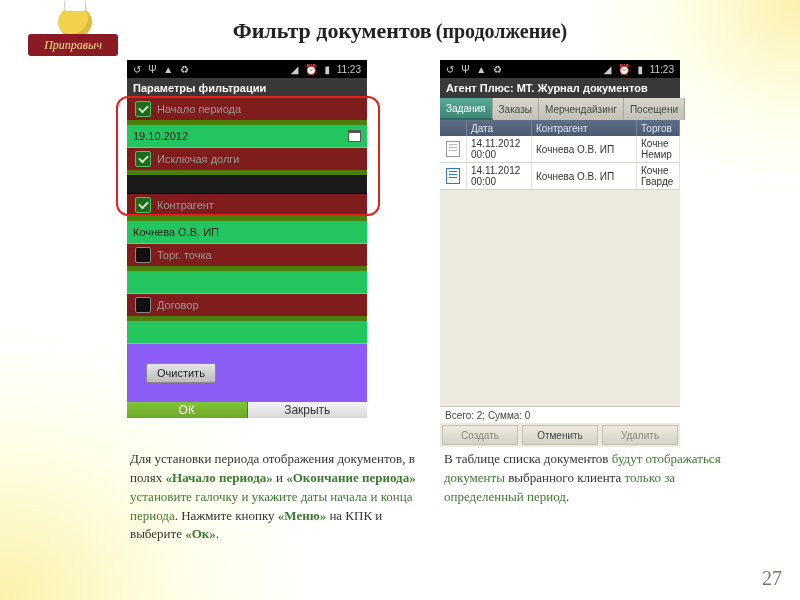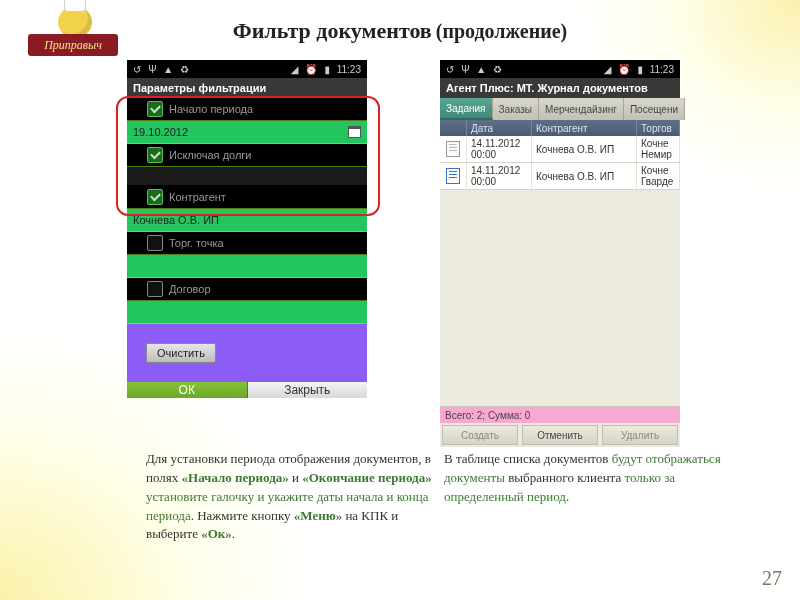--- a/index.html
+++ b/index.html
@@ -14,21 +14,21 @@
 .page-title .n{font-weight:bold;font-size:20px}
 .page-num{position:absolute;right:18px;bottom:10px;color:#7d7460;font-size:20px;z-index:2}
 .phone{position:absolute;width:240px;z-index:3;font-family:Arial,Helvetica,sans-serif}
 .phone.left{left:127px;top:60px}
 .phone.right{left:440px;top:60px}
 .statusbar{height:18px;background:#000;display:flex;align-items:center;color:#ccc;font-size:10px;padding:0 4px;justify-content:space-between}
 .sb-left span,.sb-right span{margin:0 2px}
 .titlebar{height:20px;background:#393939;color:#fff;font-size:11px;display:flex;align-items:center;padding:0 6px;font-weight:bold}
 
 .dark-body{background:#1a1a1a}
-.row-check{display:flex;align-items:center;height:22px;background:#000000;padding:0 20px;border-bottom:1px solid #4d7c0f}
+.row-check{display:flex;align-items:center;height:22px;background:#7f1d1d;padding:0 8px;border-bottom:5px solid #4d7c0f}
 .chk{width:14px;height:14px;border:1px solid #888;border-radius:2px;background:#111;margin-right:6px;display:flex;align-items:center;justify-content:center;flex:0 0 14px}
 .chk.checked{background:#1a6b1a;border-color:#5fb85f}
 .chk.checked:after{content:"";width:7px;height:4px;border-left:2px solid #cde8cd;border-bottom:2px solid #cde8cd;transform:rotate(-45deg);margin-top:-2px}
 .row-check .lbl{color:#999;font-size:11px}
 .row-input{height:22px;background:#22c55e;display:flex;align-items:center;padding:0 6px;justify-content:space-between;border-bottom:1px solid #aaa}
 .row-input .val{color:#222;font-size:11px}
 .cal-icon{width:13px;height:12px;position:relative}
 .cal-icon:before{content:"";position:absolute;inset:0;border:1px solid #555;background:#fff}
 .cal-icon:after{content:"";position:absolute;left:0;right:0;top:0;height:3px;background:#555}
 .spacer{height:18px;background:#1a1a1a;border-bottom:1px solid #000}
@@ -51,26 +51,26 @@
 .col-contr{width:96px;flex:0 0 96px}
 .col-torg{flex:1}
 .trow{display:flex;font-size:10px;color:#333;background:#fff;border-bottom:1px solid #d6d4c9;height:26px}
 .trow div{padding:1px 4px;border-right:1px solid #e5e3d8;display:flex;flex-direction:column;justify-content:center;line-height:1.1}
 .doc-icon{display:flex;align-items:center;justify-content:center}
 .doc-icon span{width:12px;height:14px;border:1px solid #999;background:#fafafa;position:relative}
 .doc-icon span:after{content:"";position:absolute;left:2px;top:2px;right:2px;height:1px;background:#bbb;box-shadow:0 3px 0 #bbb,0 6px 0 #bbb}
 .doc-icon.blue span{border-color:#3a75c4}
 .doc-icon.blue span:after{background:#3a75c4;box-shadow:0 3px 0 #3a75c4,0 6px 0 #3a75c4}
 .list-space{height:216px;background:#eceade}
-.footer-info{height:16px;background:#f9a8d4;font-size:10px;color:#444;display:flex;align-items:center;padding:0 5px;border-top:1px solid #c8c6bb}
+.footer-info{height:16px;background:#ffffff;font-size:10px;color:#444;display:flex;align-items:center;padding:0 5px;border-top:1px solid #c8c6bb}
 .footer-btns{display:flex;height:24px}
 .footer-btns .fb{flex:1;display:flex;align-items:center;justify-content:center;background:linear-gradient(#eceade,#d6d4c7);font-size:10px;border:1px solid #c2c0b4;color:#8a8879;margin:2px}
 .footer-btns .fb.active{color:#444}
 .caption{position:absolute;width:290px;font-family:Georgia,serif;font-size:13px;line-height:1.45;color:#333;z-index:2}
-.caption.left{left:146px;top:450px}
+.caption.left{left:130px;top:450px}
 .caption.right{left:444px;top:450px;width:300px}
 .caption .g{color:#3d7a34}
 </style>
 </head>
 <body>
 
 <div class="bg-gradient"></div>
 <div class="bg-gradient2"></div>
 
 <div class="logo">

